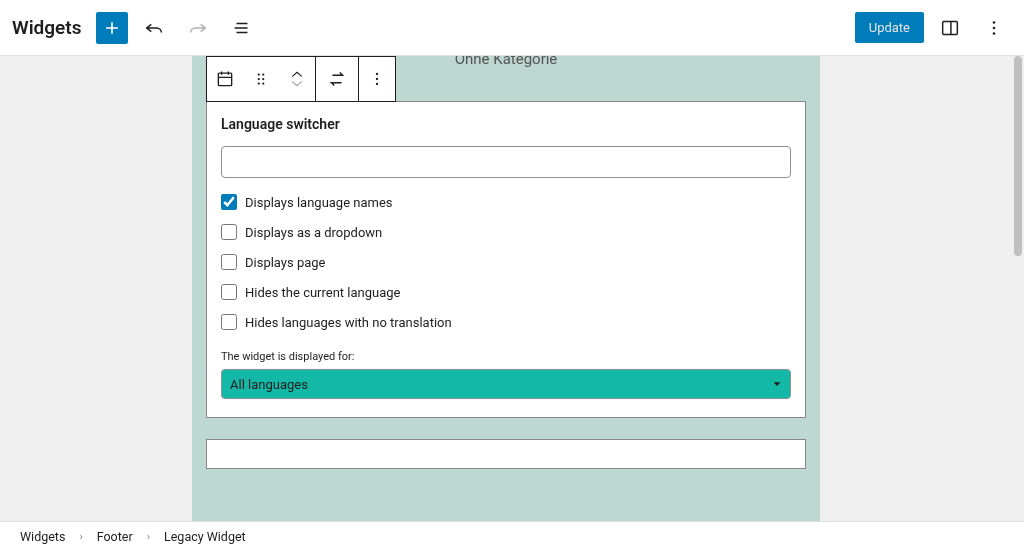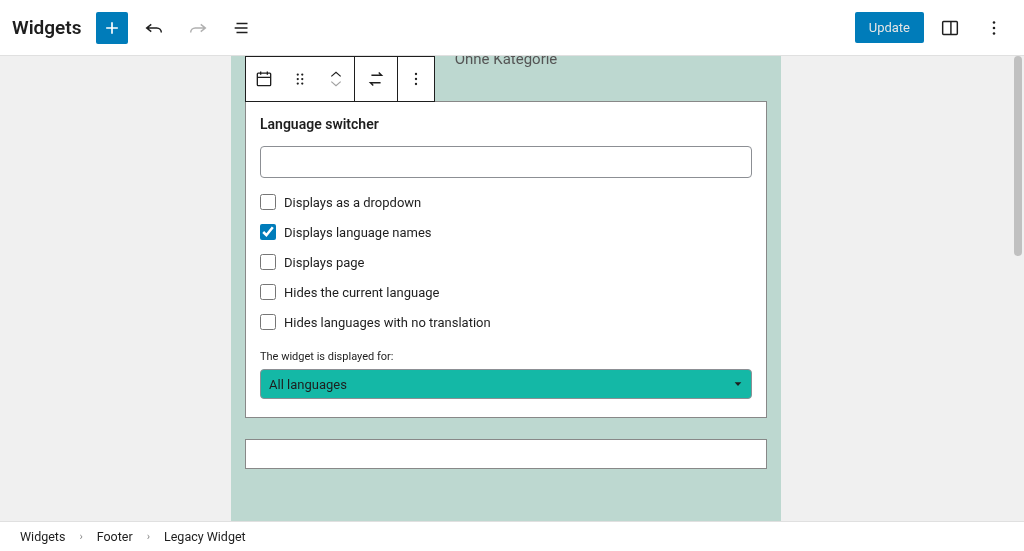--- a/index.html
+++ b/index.html
@@ -7,21 +7,21 @@
 
 .topbar { height: 56px; background: #fff; border-bottom: 1px solid #e0e0e0; display: flex; align-items: center; padding: 0 12px; gap: 8px; }
 .topbar-title { font-size: 19px; font-weight: 600; margin-right: 6px; }
 .btn-primary-sq { width: 32px; height: 32px; background: #007cba; display: flex; align-items: center; justify-content: center; border-radius: 2px; cursor: pointer; }
 .btn-icon { width: 36px; height: 36px; display: flex; align-items: center; justify-content: center; cursor: pointer; border-radius: 2px; }
 .btn-icon.disabled { opacity: 0.35; cursor: default; }
 .flex-spacer { flex: 1; }
 .btn-update { background: #007cba; color: #e5e5e5; padding: 8px 14px; border-radius: 2px; font-size: 13px; cursor: pointer; }
 
 .canvas { position: absolute; top: 56px; left: 0; right: 12px; bottom: 30px; overflow-y: auto; background: #f0f0f0; }
-.area { width: 550px; margin: 0 auto; background: #bdd8d0; min-height: 100%; padding-top: 0; position: relative; }
+.area { width: 628px; margin: 0 auto; background: #bdd8d0; min-height: 100%; padding-top: 0; position: relative; }
 .hidden-cat { position: absolute; top: -6px; left: 50%; transform: translateX(-50%); color: #555; font-size: 15px; white-space: nowrap; z-index: 0; }
 
 .block-toolbar { display: inline-flex; background: #fff; border: 1px solid #1e1e1e; margin-left: 14px; position: relative; z-index: 2; }
 .tb-group { display: flex; border-right: 1px solid #1e1e1e; }
 .tb-group:last-child { border-right: none; }
 .tb-btn { width: 36px; height: 44px; display: flex; align-items: center; justify-content: center; cursor: pointer; }
 .tb-btn.wide { width: 42px; }
 .tb-stack { display: flex; flex-direction: column; gap: 2px; }
 
 .panel { background: #fff; border: 1px solid #888; margin: 0 14px 20px 14px; padding: 14px 14px 18px 14px; position: relative; top: -1px; z-index: 1; }
@@ -135,26 +135,26 @@
             </svg>
         </div>
       </div>
     </div>
 
     <div class="panel">
       <div class="panel-title">Language switcher</div>
       <input class="text-input" type="text" value="" style="">
       <div class="checks">
         <label class="check-row">
+            <input type="checkbox" checked="" style="">
+            <span>Displays language names</span>
+          </label>
+        <label class="check-row">
             <input type="checkbox" style="">
             <span>Displays as a dropdown</span>
-          </label>
-        <label class="check-row">
-            <input type="checkbox" checked="" style="">
-            <span>Displays language names</span>
           </label>
         <label class="check-row">
             <input type="checkbox" style="">
             <span>Displays page</span>
           </label>
         <label class="check-row">
             <input type="checkbox" style="">
             <span>Hides the current language</span>
           </label>
         <label class="check-row">

